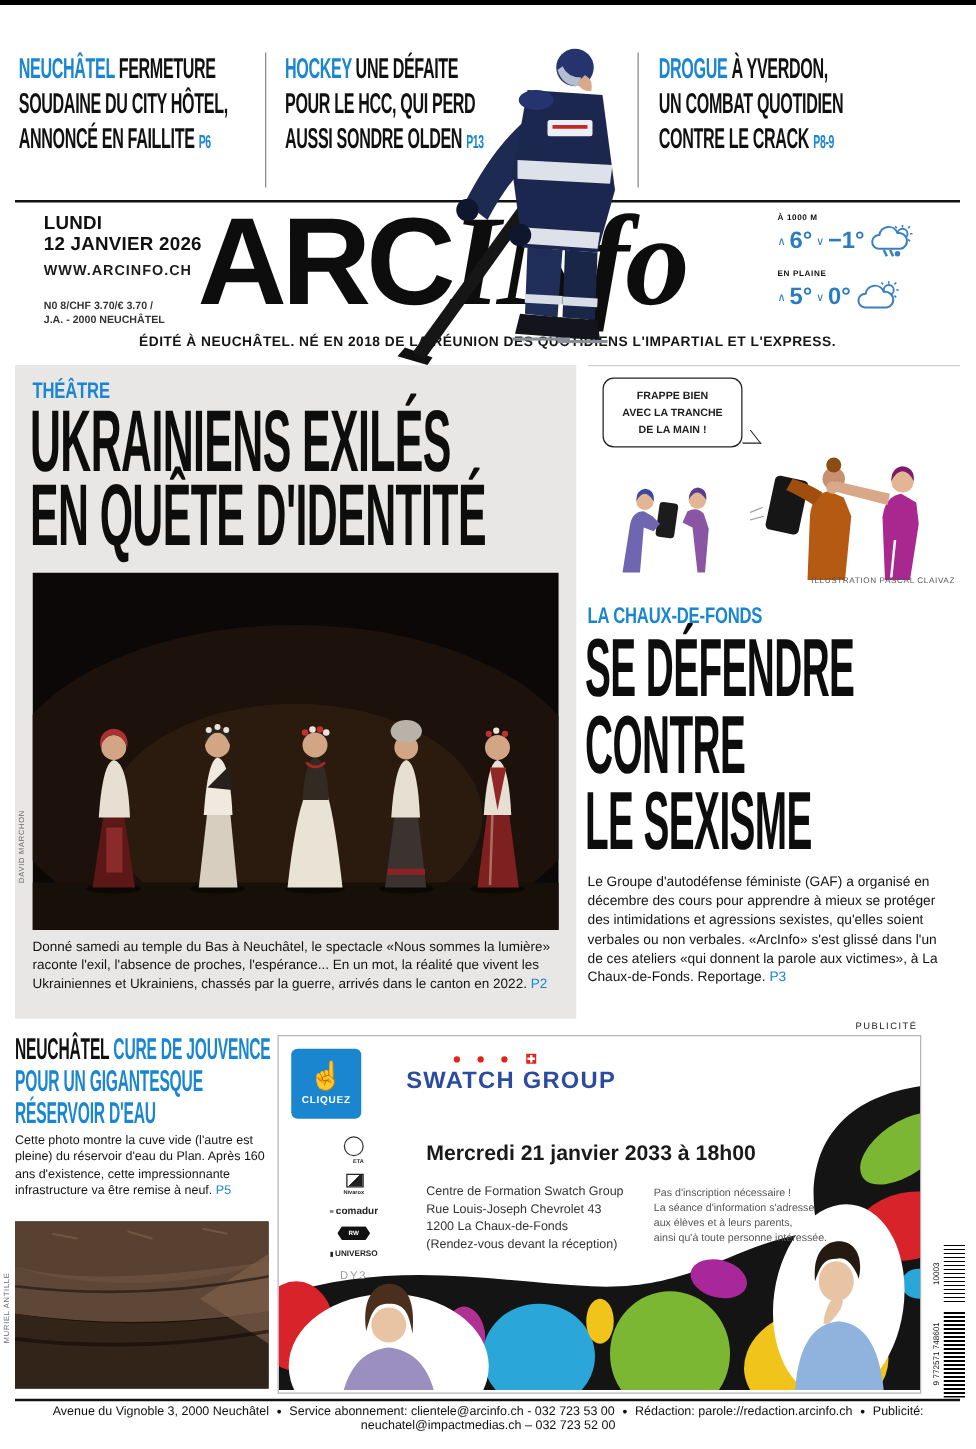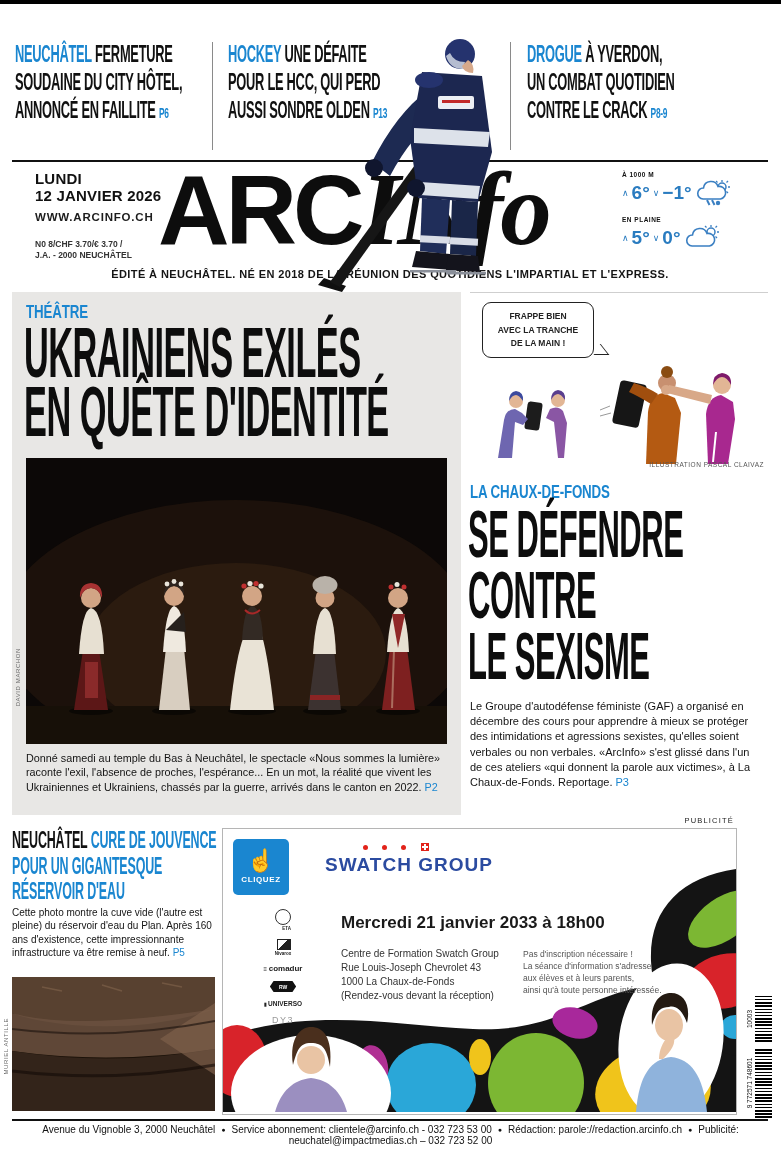--- a/index.html
+++ b/index.html
@@ -416,21 +416,21 @@
       <span class="sg-dot" style="left:38px;"></span>
       <span class="sg-dot" style="left:57px;"></span>
       <span class="sg-dot" style="left:76px;"></span>
       <span class="sg-cross"></span>
       <div class="sg-text">SWATCH GROUP</div>
     </div>
     <div class="ad-date">Mercredi 21 janvier 2033 à 18h00</div>
     <div class="ad-addr">
       <div>Centre de Formation Swatch Group</div>
       <div>Rue Louis-Joseph Chevrolet 43</div>
-      <div>1000 La Chaux-de-Fonds</div>
+      <div>1200 La Chaux-de-Fonds</div>
       <div>(Rendez-vous devant la réception)</div>
     </div>
     <div class="ad-info">
       <div>Pas d'inscription nécessaire !</div>
       <div>La séance d'information s'adresse</div>
       <div>aux élèves et à leurs parents,</div>
       <div>ainsi qu'à toute personne intéressée.</div>
     </div>
   </div>
 

